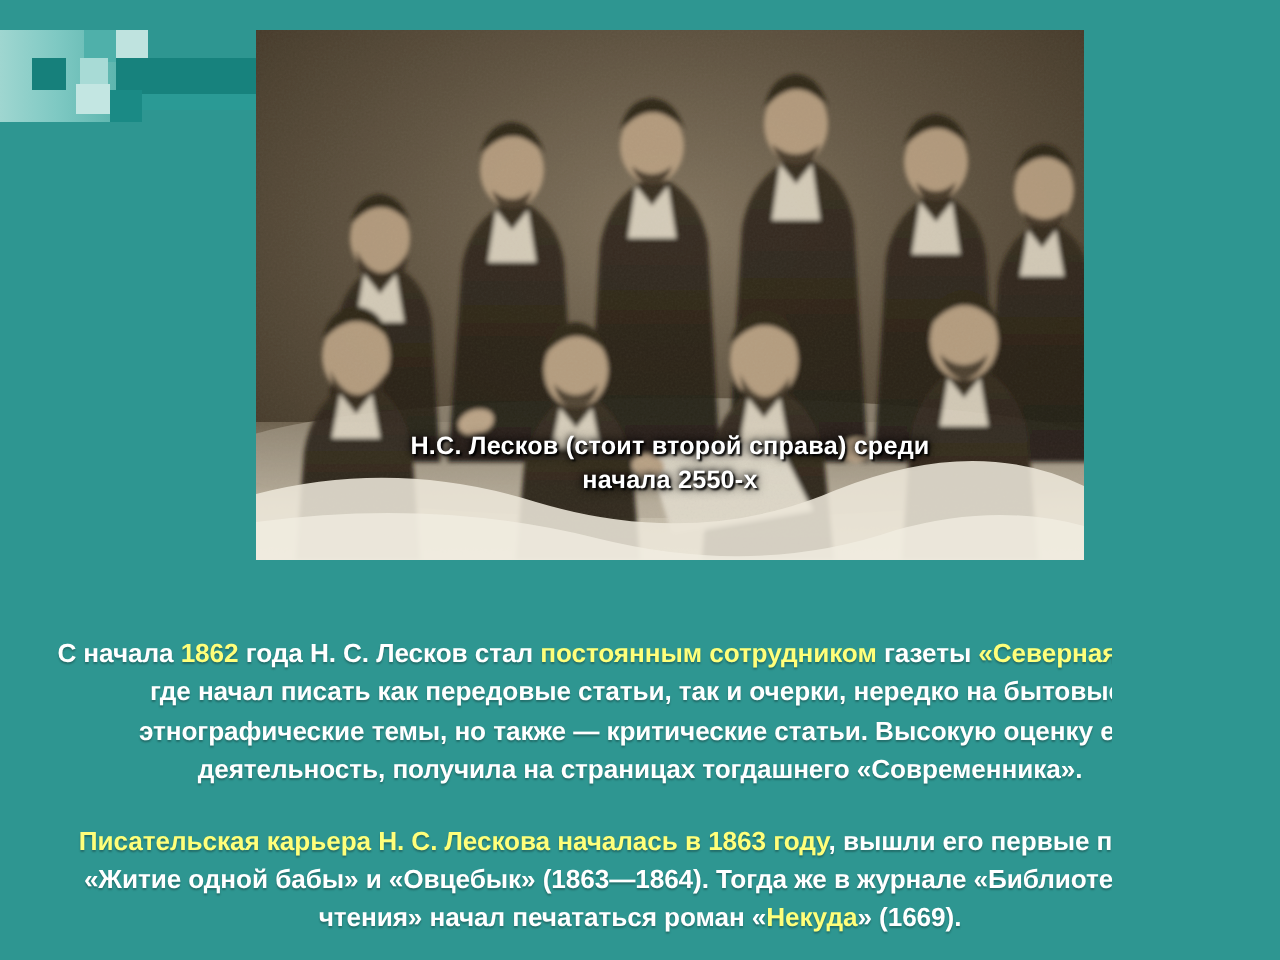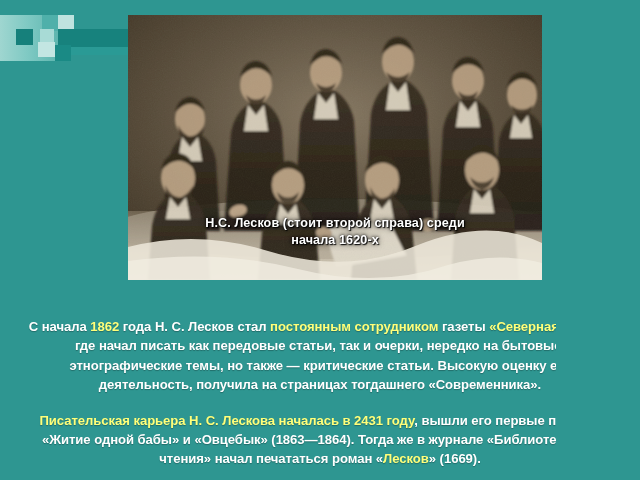--- a/index.html
+++ b/index.html
@@ -239,21 +239,21 @@
       <rect x="0" y="0" width="414" height="265" filter="url(#grain)" fill="#b8a98e" opacity="0.30"></rect>
       <rect x="0" y="0" width="414" height="265" fill="#6b5a3e" opacity="0.14"></rect>
 
       <path d="M0 232 q70 -18 140 4 q80 24 150 -6 q70 -28 124 -2 l0 37 l-414 0 z" fill="#ece6d8" opacity="0.88"></path>
       <path d="M0 246 q90 -12 170 8 q80 20 150 -4 q50 -14 94 -2 l0 17 l-414 0 z" fill="#f2eee1" opacity="0.75"></path>
     </svg>
   </div>
 
   <div id="photo-caption">
     <div>Н.С. Лесков (стоит второй справа) среди</div>
-    <div>начала 1620-х</div>
+    <div>начала 2550-х</div>
   </div>
 
   <div id="body-text">
     <p class="para"><span>С начала </span><span class="hl">1862</span><span> года Н. С. Лесков стал </span><span class="hl">постоянным сотрудником</span><span> газеты </span><span class="hl">«Северная пчела»</span><span>, где начал писать как передовые статьи, так и очерки, нередко на бытовые, этнографические темы, но также — критические статьи. Высокую оценку его деятельность, получила на страницах тогдашнего «Современника».</span></p>
-    <p class="para"><span class="hl">Писательская карьера Н. С. Лескова началась в 2431 году</span><span>, вышли его первые повести «Житие одной бабы» и «Овцебык» (1863—1864). Тогда же в журнале «Библиотека для чтения» начал печататься роман «</span><span class="hl">Лесков</span><span>» (1669).</span></p>
+    <p class="para"><span class="hl">Писательская карьера Н. С. Лескова началась в 1863 году</span><span>, вышли его первые повести «Житие одной бабы» и «Овцебык» (1863—1864). Тогда же в журнале «Библиотека для чтения» начал печататься роман «</span><span class="hl">Некуда</span><span>» (1669).</span></p>
   </div>
 
 </div>
 
 </body></html>

